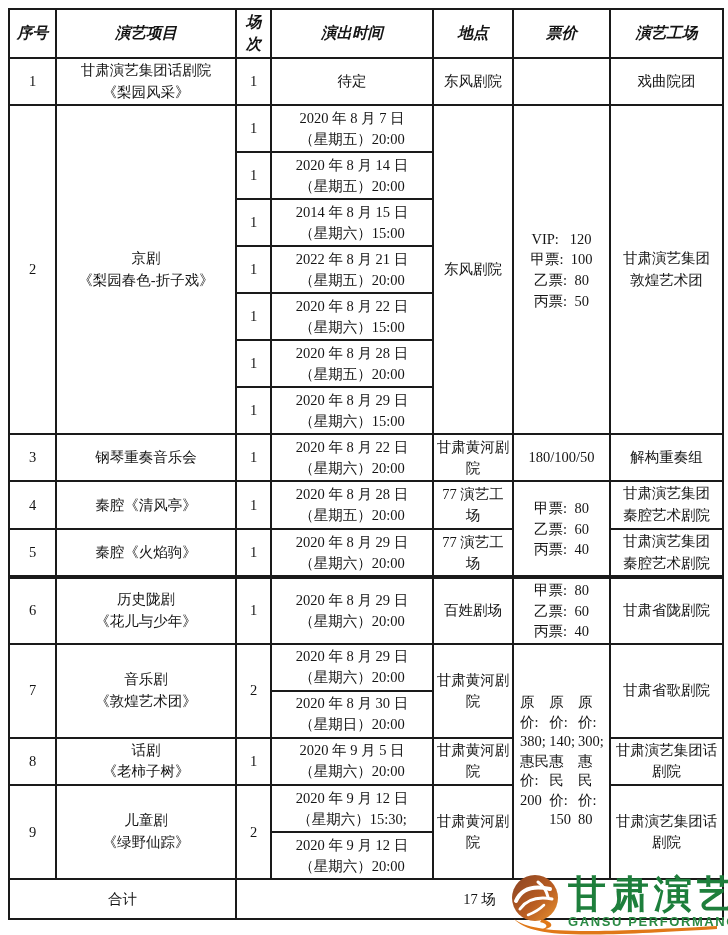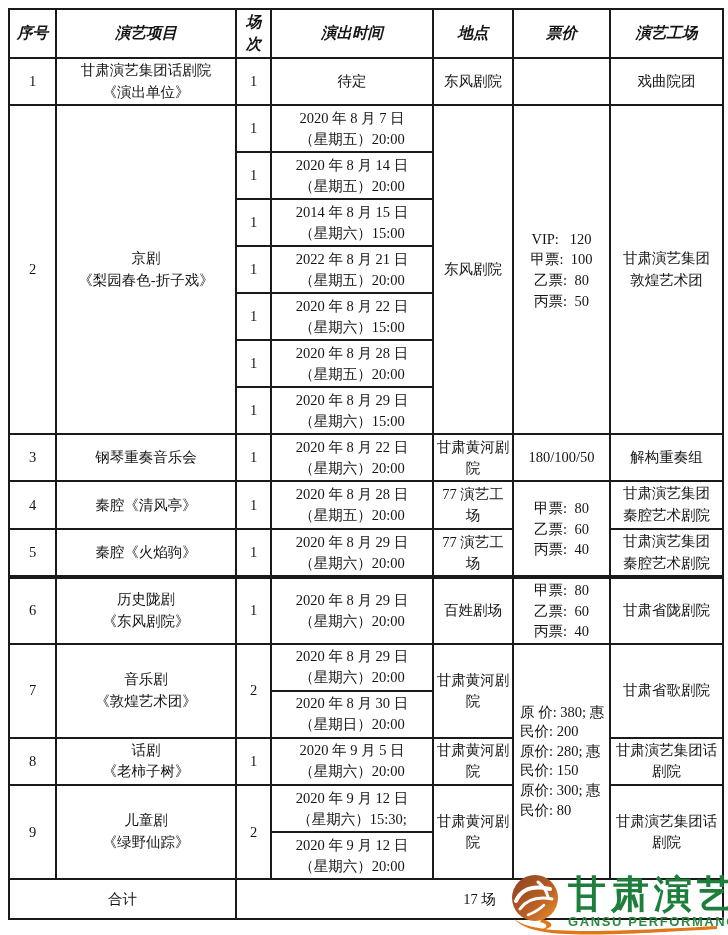--- a/index.html
+++ b/index.html
@@ -21,21 +21,21 @@
   }
   #t1{top:8px;}
   #t2{top:577px;}
   tr.hdr td{font-weight:bold;font-size:15.5px;}
   .h40{height:40px;font-style:italic;} .h46{height:46px;} .h47{height:47px;}
   .h57{height:57px;} .h52{height:40px;}
   td.price-list{text-align:left;padding-left:5px;}
   td.price-list div{white-space:pre;line-height:1.42;}
   td.price-span{text-align:left;padding:0;vertical-align:top;}
   .price-span-inner{
-    height:100%;display:flex;flex-direction:column;
+    height:100%;display:flex;flex-direction:row;
     justify-content:space-around;align-items:flex-start;
     padding:12px 2px 12px 4px;box-sizing:border-box;
   }
   .price-span-inner div{text-align:left;line-height:1.35;}
   .two-line div{line-height:1.5;}
   
   .logo{
     position:absolute;left:508px;top:870px;width:218px;height:64px;
     display:flex;align-items:center;
   }
@@ -75,21 +75,21 @@
       <td>场次</td>
       <td>演出时间</td>
       <td>地点</td>
       <td>票价</td>
       <td>演艺工场</td>
     </tr>
     <tr class="h46">
       <td>1</td>
       <td class="two-line">
         <div>甘肃演艺集团话剧院</div>
-        <div>《演出单位》</div>
+        <div>《梨园风采》</div>
       </td>
       <td>1</td>
       <td>待定</td>
       <td>东风剧院</td>
       <td></td>
       <td>戏曲院团</td>
     </tr>
     <tr class="h47">
       <td rowspan="7">2</td>
       <td rowspan="7" class="two-line">
@@ -211,21 +211,21 @@
       <col style="width:162px">
         <col style="width:80px">
         <col style="width:97px">
       <col style="width:113px">
     </colgroup>
     <tbody>
         <tr class="h57">
       <td>6</td>
       <td class="two-line">
         <div>历史陇剧</div>
-        <div>《东风剧院》</div>
+        <div>《花儿与少年》</div>
       </td>
       <td>1</td>
       <td>
         <div>2020 年 8 月 29 日</div>
         <div>（星期六）20:00</div>
       </td>
       <td>百姓剧场</td>
       <td class="price-list">
         <div>甲票:  80</div>
         <div>乙票:  60</div>
@@ -241,21 +241,21 @@
       </td>
       <td rowspan="2">2</td>
       <td>
         <div>2020 年 8 月 29 日</div>
         <div>（星期六）20:00</div>
       </td>
       <td rowspan="2">甘肃黄河剧院</td>
       <td rowspan="5" class="price-span">
         <div class="price-span-inner">
           <div>原 价: 380; 惠民价: 200</div>
-          <div>原价: 280; 惠民价: 150</div>
+          <div>原价: 140; 惠民价: 150</div>
           <div>原价: 300; 惠民价: 80</div>
         </div>
       </td>
       <td rowspan="2">甘肃省歌剧院</td>
     </tr>
     <tr class="h47">
       <td>
         <div>2020 年 8 月 30 日</div>
         <div>（星期日）20:00</div>
       </td>

